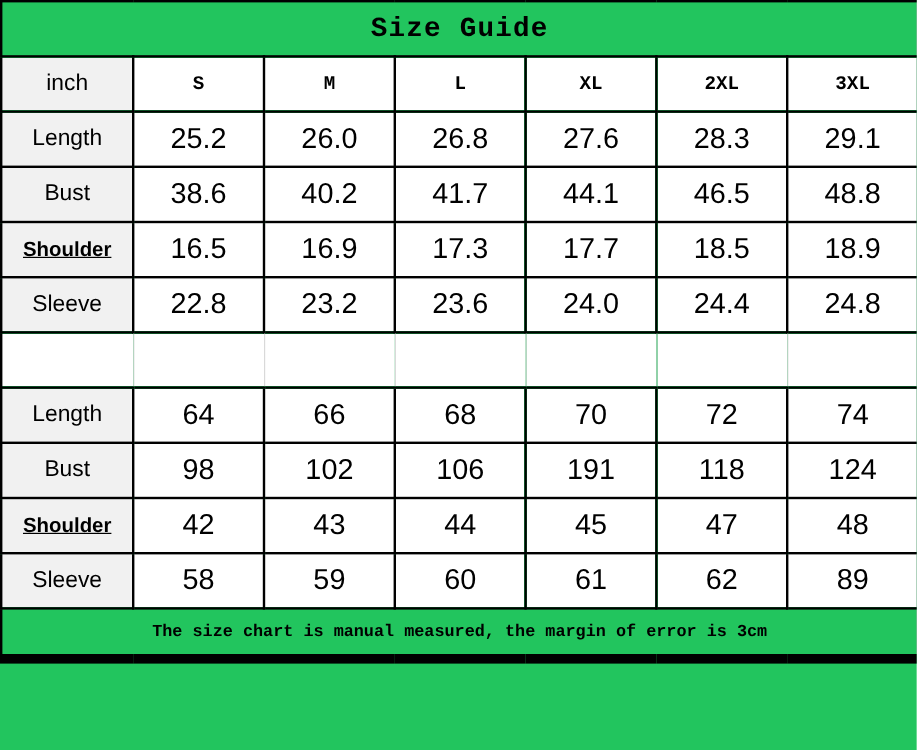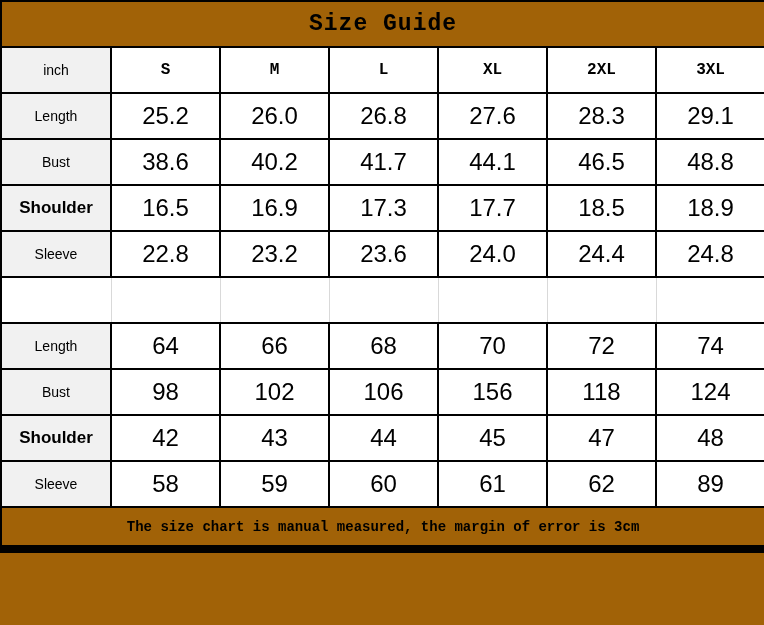--- a/index.html
+++ b/index.html
@@ -1,20 +1,20 @@
 <!DOCTYPE html>
 <html><head>
 <meta charset="utf-8">
 <style>
   html, body { margin: 0; padding: 0; background: #ffffff; }
   .page {
     width: 764px;
     height: 625px;
     box-sizing: border-box;
-    background: #a16207;
+    background: #22c55e;
     font-family: "Liberation Sans", sans-serif;
     color: #000000;
     overflow: hidden;
   }
   table.size-table {
     width: 764px;
     border-collapse: collapse;
     table-layout: fixed;
     border: 2px solid #000000;
   }
@@ -33,23 +33,23 @@
     height: 44px;
     font-family: "Liberation Mono", "DejaVu Sans Mono", monospace;
     font-weight: bold;
     font-size: 23px;
     letter-spacing: 1px;
   }
   tr.body-row td { height: 44px; }
 
   td.label-cell {
     background: #f1f1f1;
-    font-size: 14px;
-  }
-  td.label-cell.bold { font-weight: bold; font-size: 17px; }
+    font-size: 19px;
+  }
+  td.label-cell.bold { font-weight: bold; font-size: 17px; text-decoration: underline; }
 
   td.size-cell {
     font-family: "Liberation Mono", "DejaVu Sans Mono", monospace;
     font-weight: bold;
     font-size: 16px;
     background: #ffffff;
   }
   td.value-cell {
     font-size: 24px;
     background: #ffffff;
@@ -172,21 +172,21 @@
       <td class="value-cell">70</td>
       <td class="value-cell">72</td>
       <td class="value-cell">74</td>
     </tr>
 
     <tr class="body-row">
       <td class="label-cell">Bust</td>
       <td class="value-cell">98</td>
       <td class="value-cell">102</td>
       <td class="value-cell">106</td>
-      <td class="value-cell">156</td>
+      <td class="value-cell">191</td>
       <td class="value-cell">118</td>
       <td class="value-cell">124</td>
     </tr>
 
     <tr class="body-row">
       <td class="label-cell bold">Shoulder</td>
       <td class="value-cell">42</td>
       <td class="value-cell">43</td>
       <td class="value-cell">44</td>
       <td class="value-cell">45</td>

